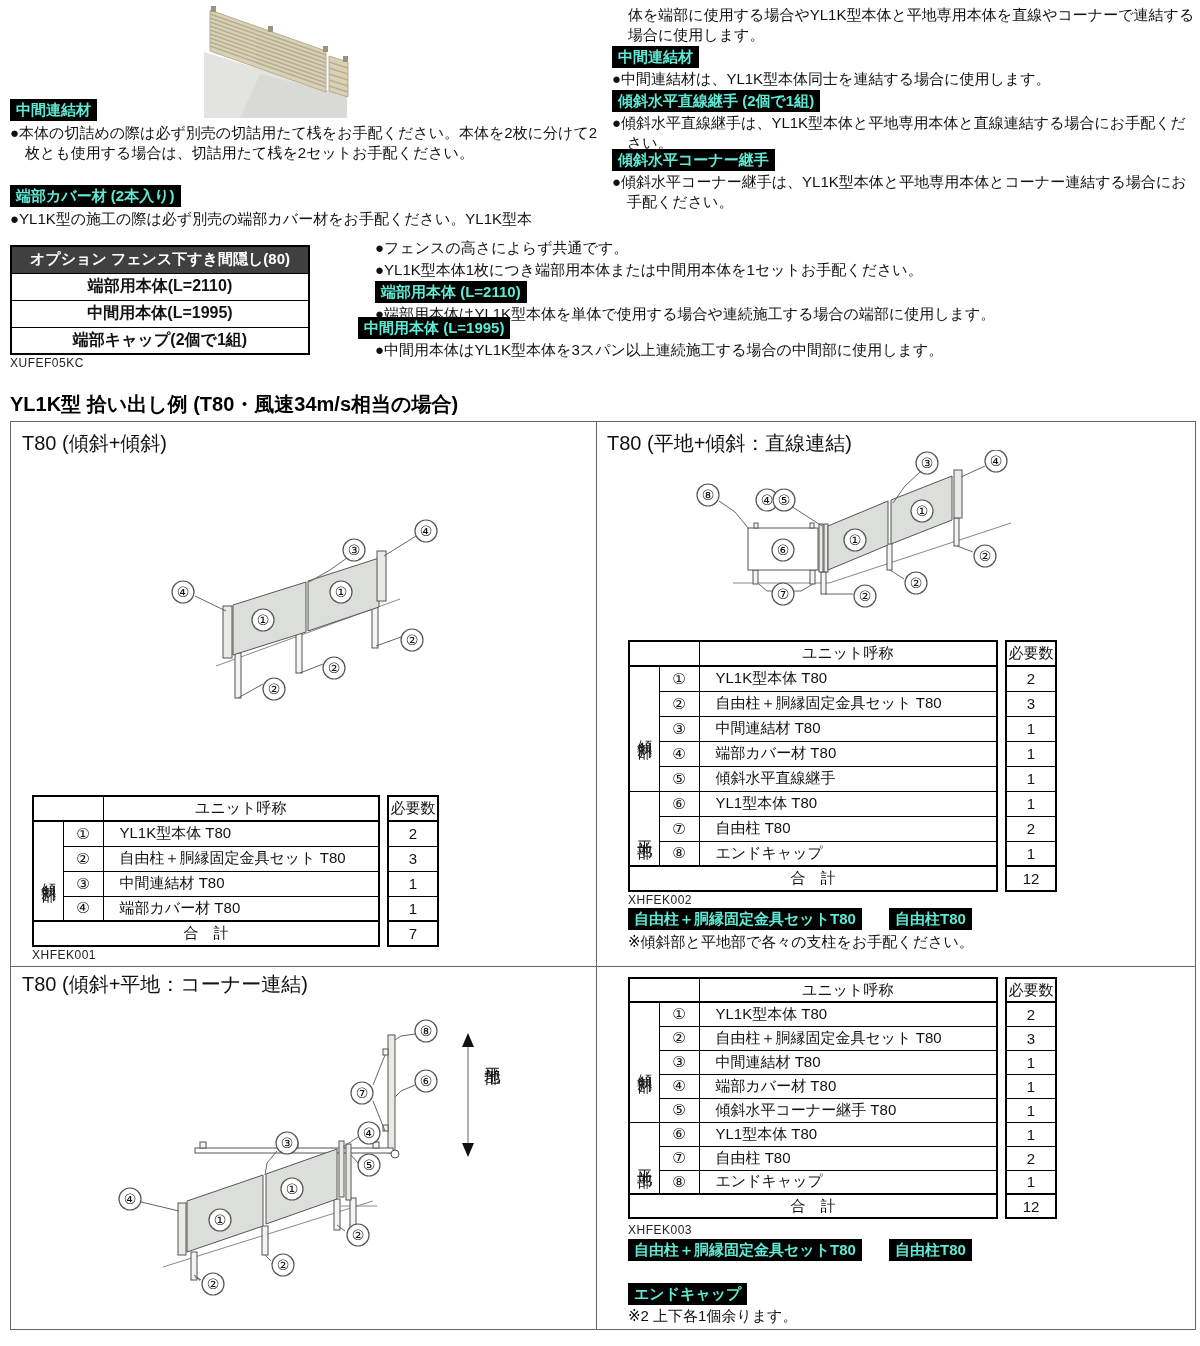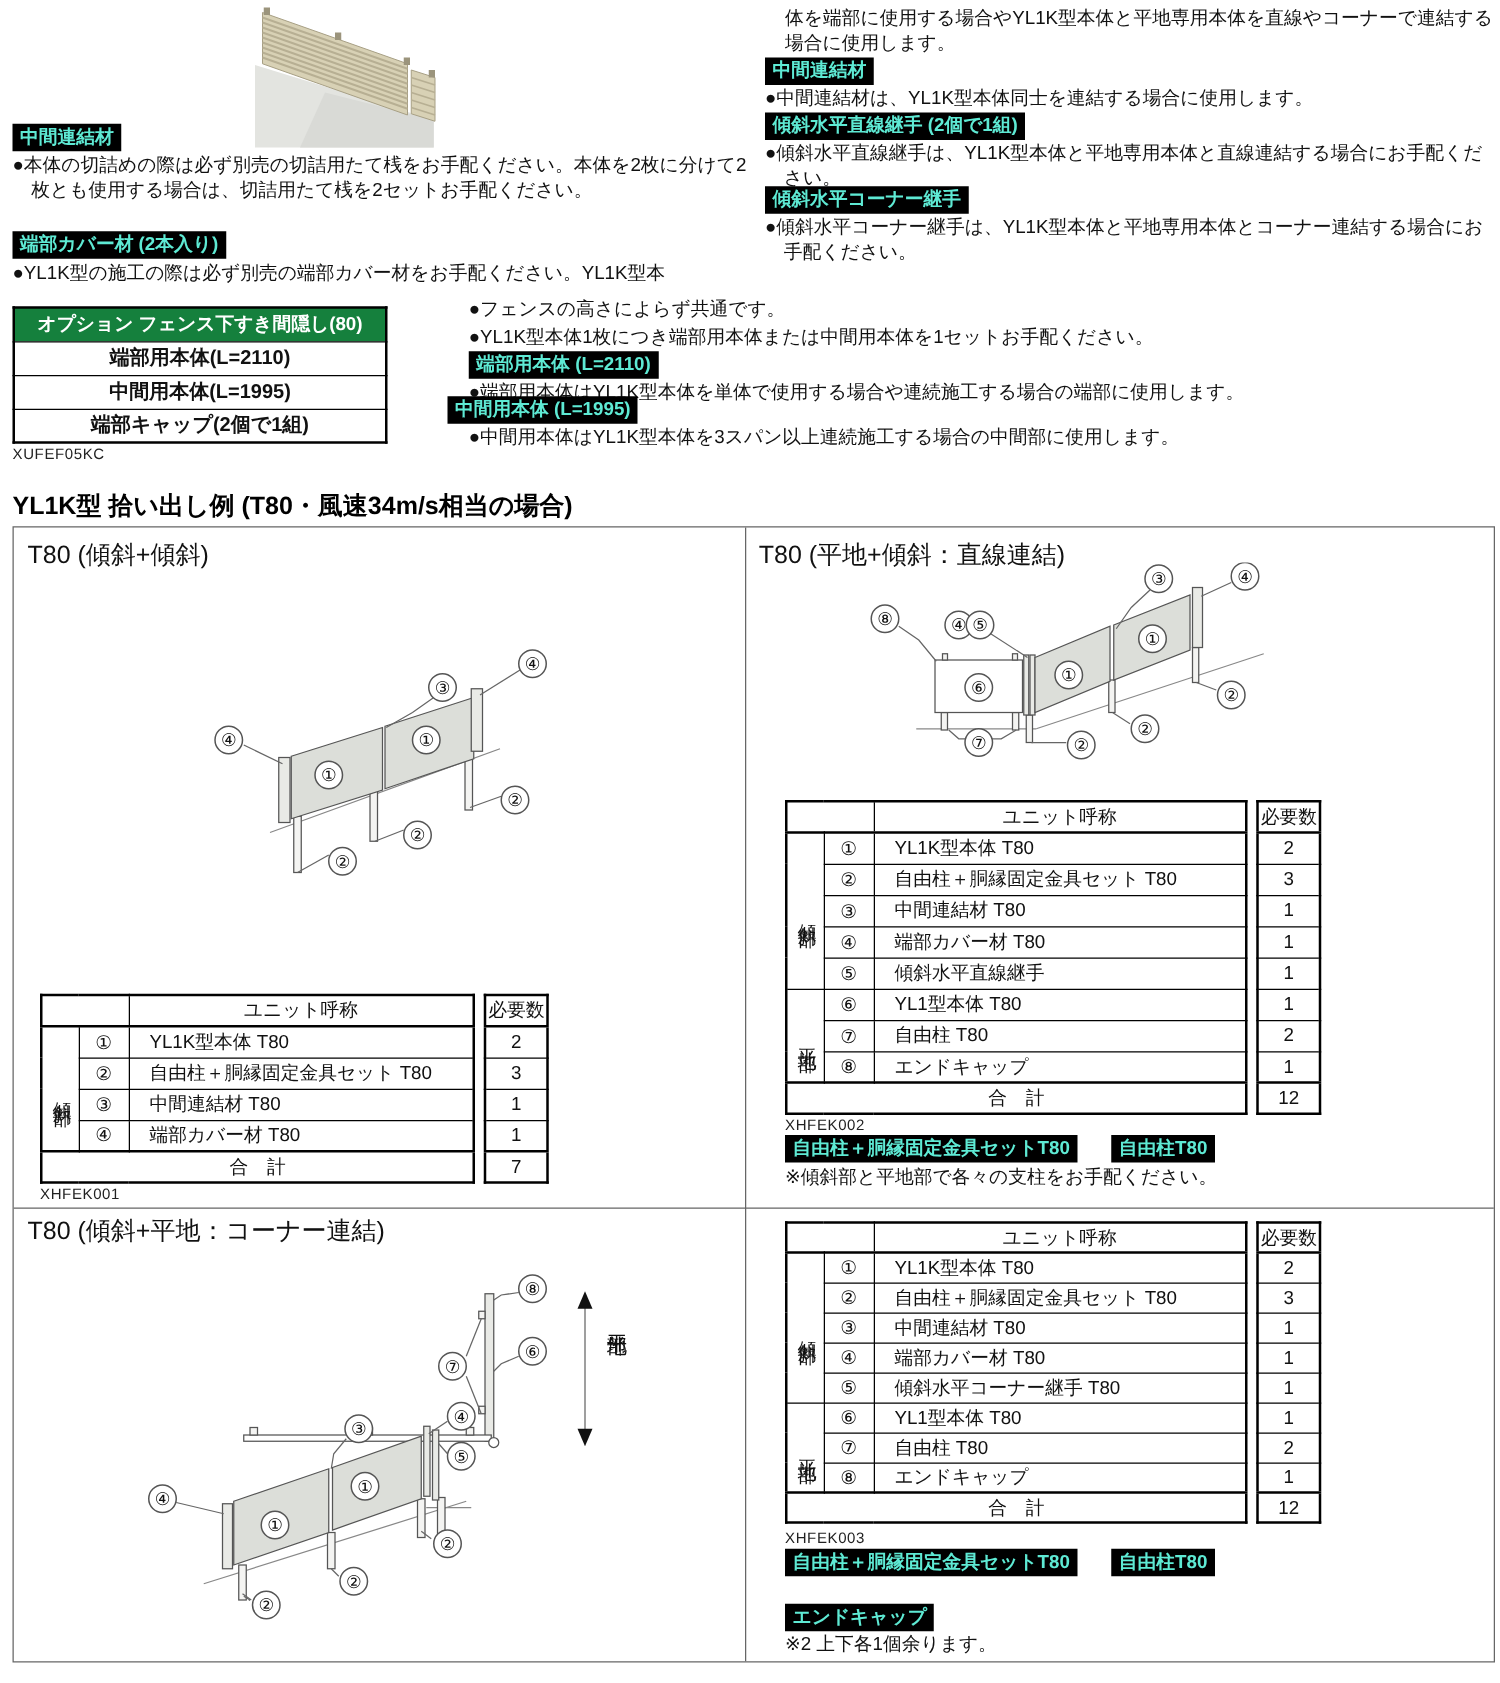--- a/index.html
+++ b/index.html
@@ -20,21 +20,21 @@
   .sec-title { font-size:20px; font-weight:bold; color:#000; }
   .panel-title { font-size:20px; color:#111; }
 
   
   .opt-table { border-collapse:collapse; width:300px; }
   .opt-table td {
     border:1px solid #000; text-align:center; font-weight:bold;
     font-size:16px; height:27px;
   }
   .opt-table { border:2px solid #000; }
-  .opt-table .opt-header { background:#15803d; color:#fff; font-size:15px; }
+  .opt-table .opt-header { background:#404040; color:#fff; font-size:15px; }
 
   
   .pick { display:flex; align-items:flex-start; }
   .pick table { border-collapse:collapse; table-layout:fixed; font-size:15px; }
   .pt-main, .pt-qty { border:2px solid #000; }
   .pt-main td, .pt-qty td { border:1px solid #000; height:25px; overflow:hidden; white-space:nowrap; }
   .h24 .pt-main td, .h24 .pt-qty td { height:24px; }
   .pt-hdr td { border-bottom:2px solid #000; text-align:center; }
   .pt-total td { border-top:2px solid #000; text-align:center;margin-left:16px; }
   .c-num { text-align:center; }

